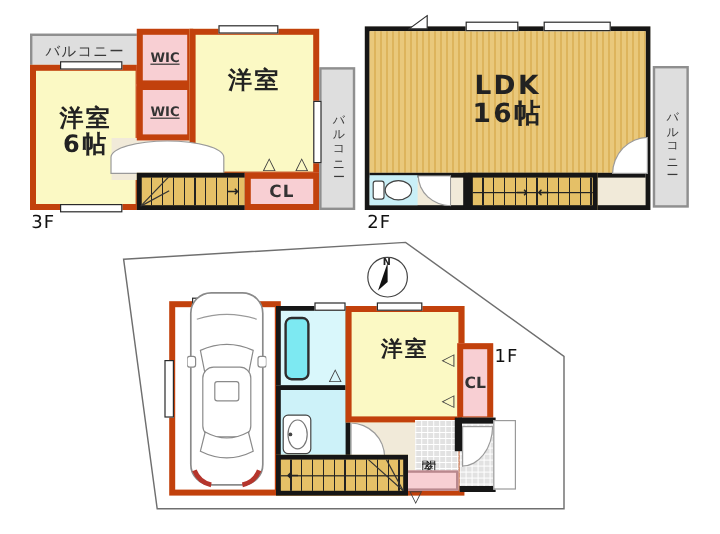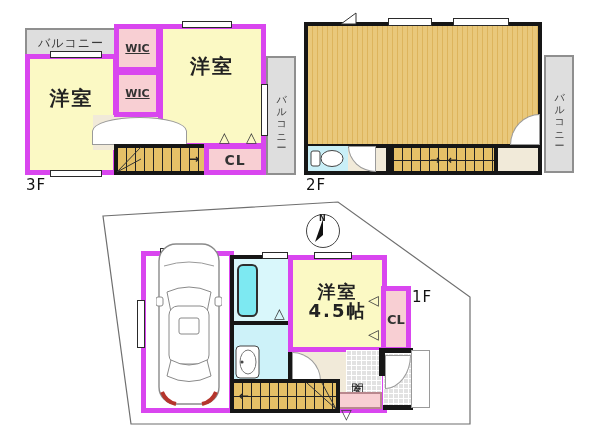--- a/index.html
+++ b/index.html
@@ -1,20 +1,20 @@
 <!DOCTYPE html>
 <html><head>
 <meta charset="utf-8">
 <style>
   html,body{margin:0;padding:0;background:#fff;}
   #canvas{position:relative;width:600px;height:445px;background:#ffffff;overflow:hidden;
           font-family:"DejaVu Sans","Liberation Sans",sans-serif;color:#1c1c1c;}
   .abs{position:absolute;box-sizing:border-box;}
   .wall4{border:4px solid #161616;}
-  .wall5{border:5px solid #d946ef;}
+  .wall5{border:5px solid #c2410c;}
   .yellow{background:#FBF9C4;}
   .pink{background:#F8CFD3;}
   .gray{background:#DEDEDE;border:2px solid #8F8F8F;}
   .beige{background:#F1EAD9;}
   .white{background:#ffffff;}
   .wood{background:repeating-linear-gradient(90deg,#E9C87B 0 4px,#DDB45C 4px 5px);}
   .steps{background-color:#E5C067;background-image:repeating-linear-gradient(90deg,rgba(0,0,0,0) 0 8px,#222 8px 9px);}
   .tile{background-color:#E2E2E2;background-image:linear-gradient(#fff 1px,transparent 1px),linear-gradient(90deg,#fff 1px,transparent 1px);background-size:5px 5px;}
   .window{background:#fff;border:1px solid #2a2a2a;}
   .arc{background:#fff;border:1px solid #9a9a9a;}
@@ -68,20 +68,21 @@
     <span class="vtext" style="font-size:10px;">バルコニー</span>
   </div>
   <div class="abs window" style="left:261px;top:84px;width:7px;height:52px;"></div>
 
   <div class="abs window" style="left:50px;top:51px;width:52px;height:7px;"></div>
   <div class="abs window" style="left:50px;top:170px;width:52px;height:7px;"></div>
   <div class="abs window" style="left:182px;top:21px;width:50px;height:7px;"></div>
 
   <div class="abs room-label" style="left:27px;top:88px;width:89px;font-size:20px;">
     <div>洋室</div>
+    <div>6帖</div>
   </div>
   <div class="abs room-label" style="left:160px;top:56px;width:104px;font-size:20px;">
     <div>洋室</div>
   </div>
   <div class="abs small-label cfl" style="left:114px;top:28px;width:47px;height:40px;font-size:11px;">
     <span>WIC</span>
   </div>
   <div class="abs small-label cfl" style="left:114px;top:72px;width:47px;height:42px;font-size:11px;">
     <span>WIC</span>
   </div>
@@ -109,20 +110,24 @@
   <div class="abs gray cfl" style="left:544px;top:55px;width:30px;height:118px;">
     <span class="vtext" style="font-size:10px;">バルコニー</span>
   </div>
 
   <div class="abs window" style="left:388px;top:18px;width:44px;height:8px;"></div>
   <div class="abs window" style="left:453px;top:18px;width:56px;height:8px;"></div>
   <svg class="abs" style="left:340px;top:12px;" width="17" height="13">
     <polygon points="1,12 16,12 16,1" fill="#fff" stroke="#333" stroke-width="1"></polygon>
   </svg>
 
+  <div class="abs room-label" style="left:310px;top:60px;width:226px;font-size:22px;">
+    <div>LDK</div>
+    <div>16帖</div>
+  </div>
   <div class="abs floor-label" style="left:306px;top:176px;">2F</div>
 
   <svg class="abs" style="left:0;top:0;" width="600" height="445">
     <polygon points="103,216 338,202 470,297 470,424 131,424" fill="none" stroke="#6f6f6f" stroke-width="1.2"></polygon>
   </svg>
 
   <div class="abs white wall5" style="left:141px;top:251px;width:93px;height:162px;"></div>
   <div class="abs window" style="left:137px;top:300px;width:8px;height:48px;"></div>
   <div class="abs window" style="left:160px;top:248px;width:52px;height:8px;"></div>
 
@@ -180,21 +185,20 @@
     <span class="abs arrow" style="left:5px;top:7px;">←</span>
   </div>
   <svg class="abs" style="left:303px;top:383px;" width="34" height="27">
     <line x1="4" y1="0" x2="33" y2="26" stroke="#333" stroke-width="1"></line>
     <line x1="19" y1="0" x2="33" y2="26" stroke="#333" stroke-width="1"></line>
   </svg>
   <span class="abs tri" style="left:341px;top:407px;">▽</span>
 
   <div class="abs room-label" style="left:290px;top:282px;width:95px;font-size:18px;">
     <div>洋室</div>
-    <div>4.5帖</div>
   </div>
 
   <div class="abs" style="left:306px;top:214px;width:34px;height:34px;border:1.5px solid #444;border-radius:50%;background:#fff;">
     <span class="abs" style="left:12px;top:-1px;font-size:8px;font-weight:bold;color:#222;">N</span>
     <svg class="abs" style="left:0;top:0;" width="31" height="31">
       <polygon points="16,4 8,27 16,20" fill="#111"></polygon>
     </svg>
   </div>
 
   <div class="abs floor-label" style="left:412px;top:288px;">1F</div>

